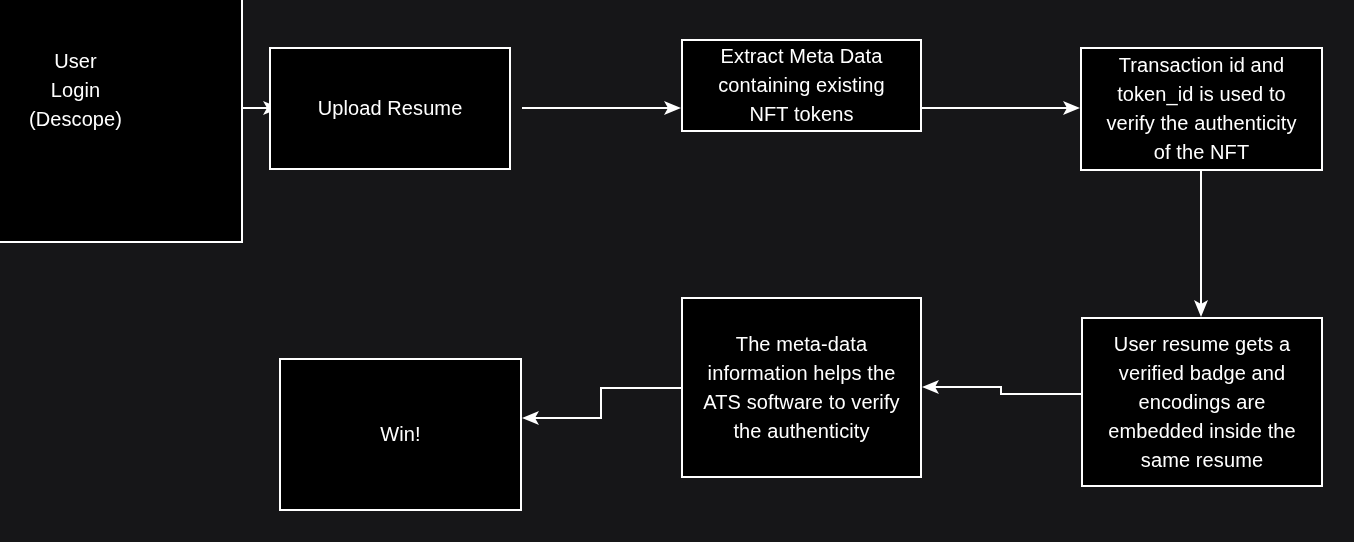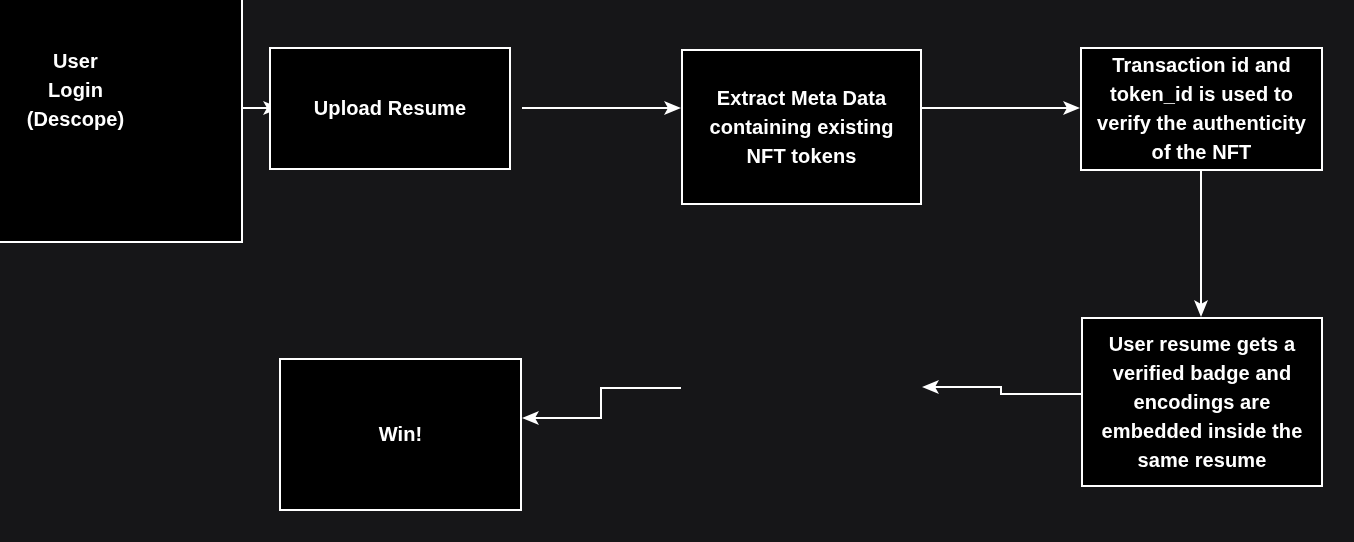--- a/index.html
+++ b/index.html
@@ -11,21 +11,20 @@
     width: 1354px;
     height: 542px;
     overflow: hidden;
     font-family: "Liberation Sans", sans-serif;
   }
   #canvas {
     position: relative;
     width: 1354px;
     height: 542px;
     background: #161618;
-    font-weight: bold;
   }
   .node {
     position: absolute;
     background: #000000;
     border: 2px solid #ffffff;
     box-sizing: border-box;
     color: #ffffff;
     font-family: "Liberation Sans", sans-serif;
     font-size: 20px;
     line-height: 29px;
@@ -40,21 +39,21 @@
   
   #node-login {
     left: -90px;
     top: -60px;
     width: 333px;
     height: 303px;
     border-left: none;
     border-top: none;
   }
   #node-upload   { left: 269px;  top: 47px;  width: 242px; height: 123px; }
-  #node-extract  { left: 681px;  top: 49px;  width: 241px; height: 156px; }
+  #node-extract  { left: 681px;  top: 39px;  width: 241px; height: 93px; }
   #node-verify   { left: 1080px; top: 47px;  width: 243px; height: 124px; }
   #node-badge    { left: 1081px; top: 317px; width: 242px; height: 170px; }
   #node-metadata { left: 681px;  top: 297px; width: 241px; height: 181px; }
   #node-win      { left: 279px;  top: 358px; width: 243px; height: 153px; }
 
   #edges {
     position: absolute;
     left: 0;
     top: 0;
     width: 1354px;
@@ -123,16 +122,20 @@
 token_id is used to
 verify the authenticity
 of the NFT</div>
 
   <div class="node" id="node-badge">User resume gets a
 verified badge and
 encodings are
 embedded inside the
 same resume</div>
 
+  <div class="node" id="node-metadata">The meta-data
+information helps the
+ATS software to verify
+the authenticity</div>
 
   <div class="node" id="node-win">Win!</div>
 
 </div>
 
 </body></html>

